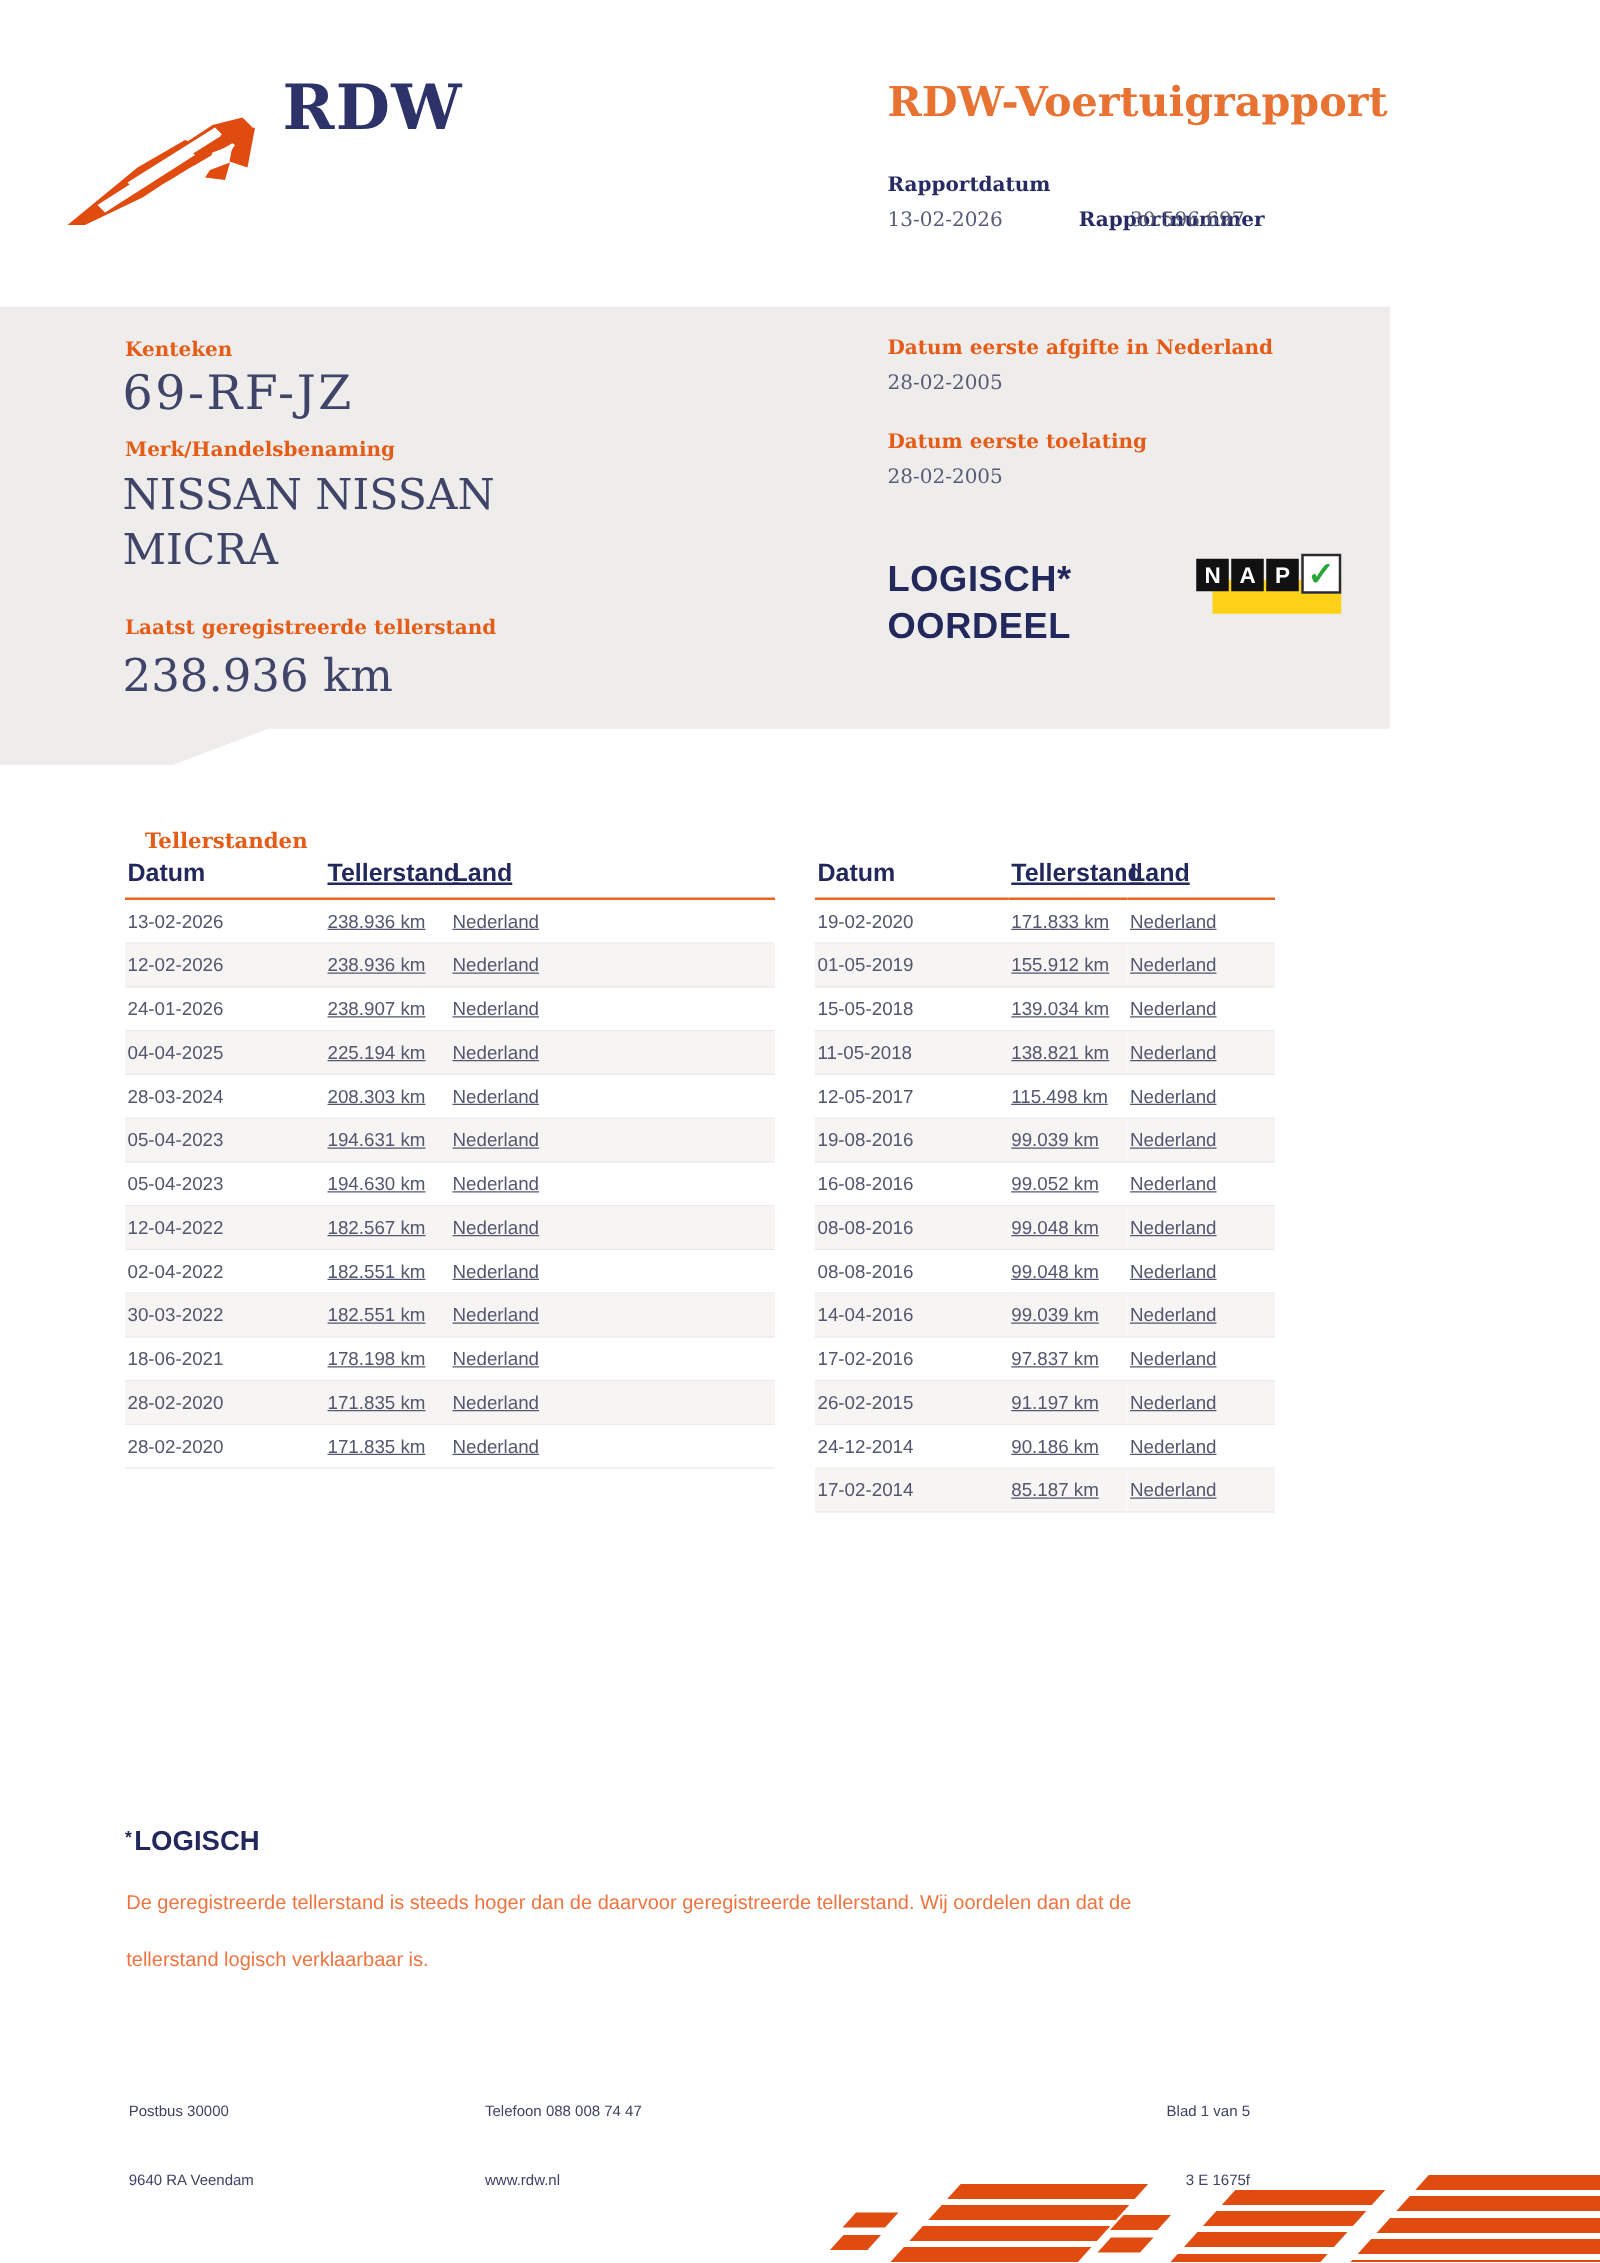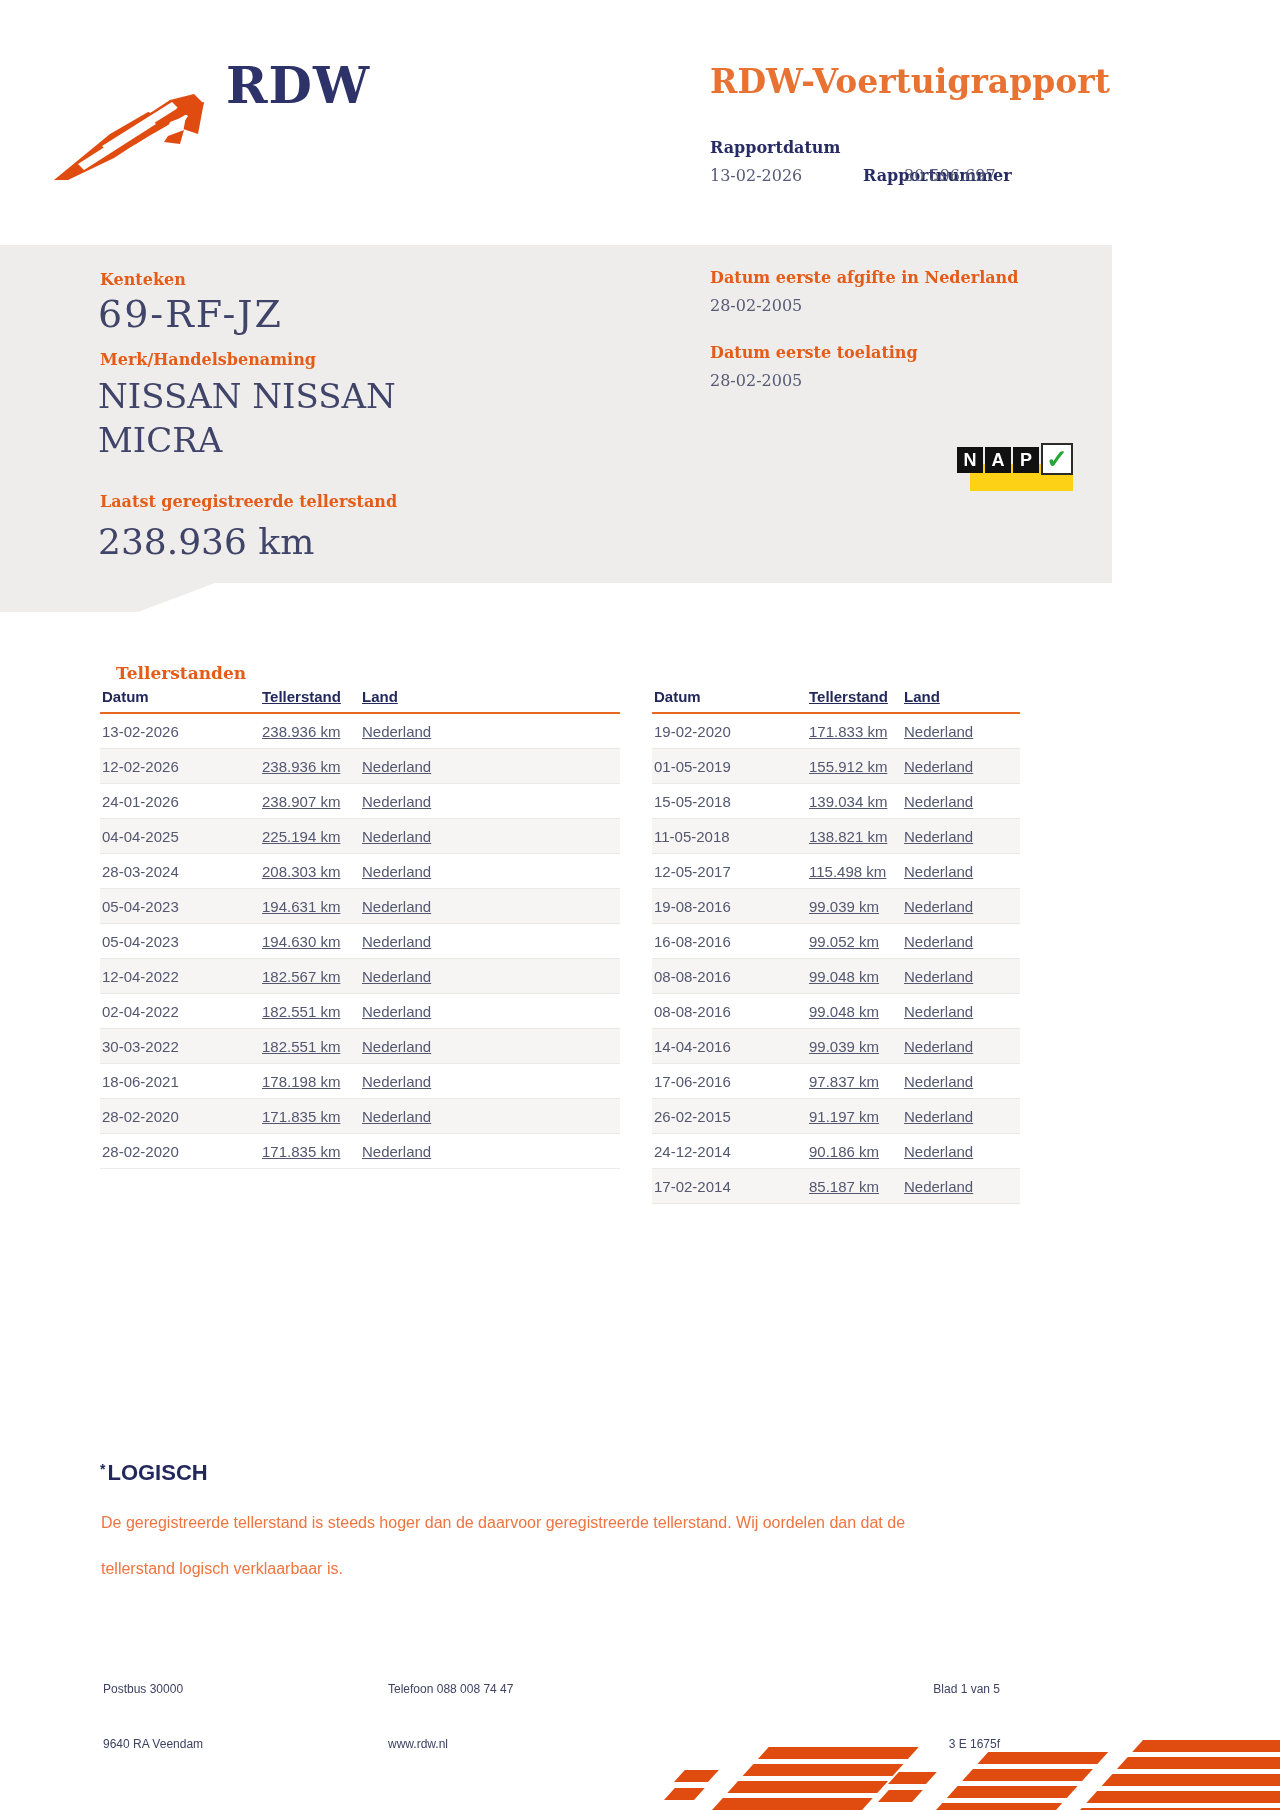--- a/index.html
+++ b/index.html
@@ -27,21 +27,21 @@
   .nap .bar{position:absolute;left:13px;top:21px;width:103px;height:27px;background:#fcd116;}
   .nap .sq{position:absolute;top:4px;width:26px;height:26px;background:#111111;color:#ffffff;
            font-weight:bold;font-size:18px;line-height:26px;text-align:center;}
   .nap .chk{position:absolute;top:0;left:84px;width:28px;height:28px;background:#ffffff;
             border:2px solid #2b2b2b;color:#27a737;font-size:26px;line-height:28px;
             font-weight:bold;text-align:center;}
 
   
   .sec-title{font-family:"DejaVu Serif",serif;font-weight:bold;font-size:17px;color:#e45c17;margin-left:16px;}
   table.tbl{border-collapse:collapse;table-layout:fixed;}
-  table.tbl th{font-size:15px;font-weight:bold;color:#23285c;text-align:left;
+  table.tbl th{font-size:20px;font-weight:bold;color:#23285c;text-align:left;
                border-bottom:2px solid #e8671f;padding:0 0 7px 2px;}
   table.tbl th.r, table.tbl td.r{text-align:left;text-decoration:underline;}
   table.tbl td{font-size:15px;color:#53576f;height:34px;padding:0 0 0 2px;
                border-bottom:1px solid #eceae6;}
   table.tbl tbody tr:nth-child(even){background:#f7f5f3;}
 
   
   .exp-head{font-weight:bold;font-size:22px;color:#23285c;}
   .exp-head .ast{font-size:14px;vertical-align:6px;margin-right:2px;}
   .exp-text{font-size:16px;color:#ee7440;line-height:46px;}
@@ -91,20 +91,24 @@
 
   <div class="abs olabel" style="left:100px;top:492px;">Laatst geregistreerde tellerstand</div>
   <div class="abs bigval" style="left:98px;top:521px;font-size:36px;">238.936 km</div>
 
   <div class="abs olabel" style="left:710px;top:268px;">Datum eerste afgifte in Nederland</div>
   <div class="abs hval" style="left:710px;top:296px;">28-02-2005</div>
 
   <div class="abs olabel" style="left:710px;top:343px;">Datum eerste toelating</div>
   <div class="abs hval" style="left:710px;top:371px;">28-02-2005</div>
 
+  <div class="abs oordeel" style="left:710px;top:446px;">
+    <div>LOGISCH*</div>
+    <div>OORDEEL</div>
+  </div>
 
   <div class="abs nap">
     <div class="bar"></div>
     <div class="sq" style="left:0;">N</div>
     <div class="sq" style="left:28px;">A</div>
     <div class="sq" style="left:56px;">P</div>
     <div class="chk">✓</div>
   </div>
 
   <div class="abs sec-title" style="left:100px;top:663px;">Tellerstanden</div>
@@ -249,21 +253,21 @@
           <td>08-08-2016</td>
           <td class="r">99.048 km</td>
           <td class="r">Nederland</td>
         </tr>
         <tr>
           <td>14-04-2016</td>
           <td class="r">99.039 km</td>
           <td class="r">Nederland</td>
         </tr>
         <tr>
-          <td>17-06-2016</td>
+          <td>17-02-2016</td>
           <td class="r">97.837 km</td>
           <td class="r">Nederland</td>
         </tr>
         <tr>
           <td>26-02-2015</td>
           <td class="r">91.197 km</td>
           <td class="r">Nederland</td>
         </tr>
         <tr>
           <td>24-12-2014</td>

